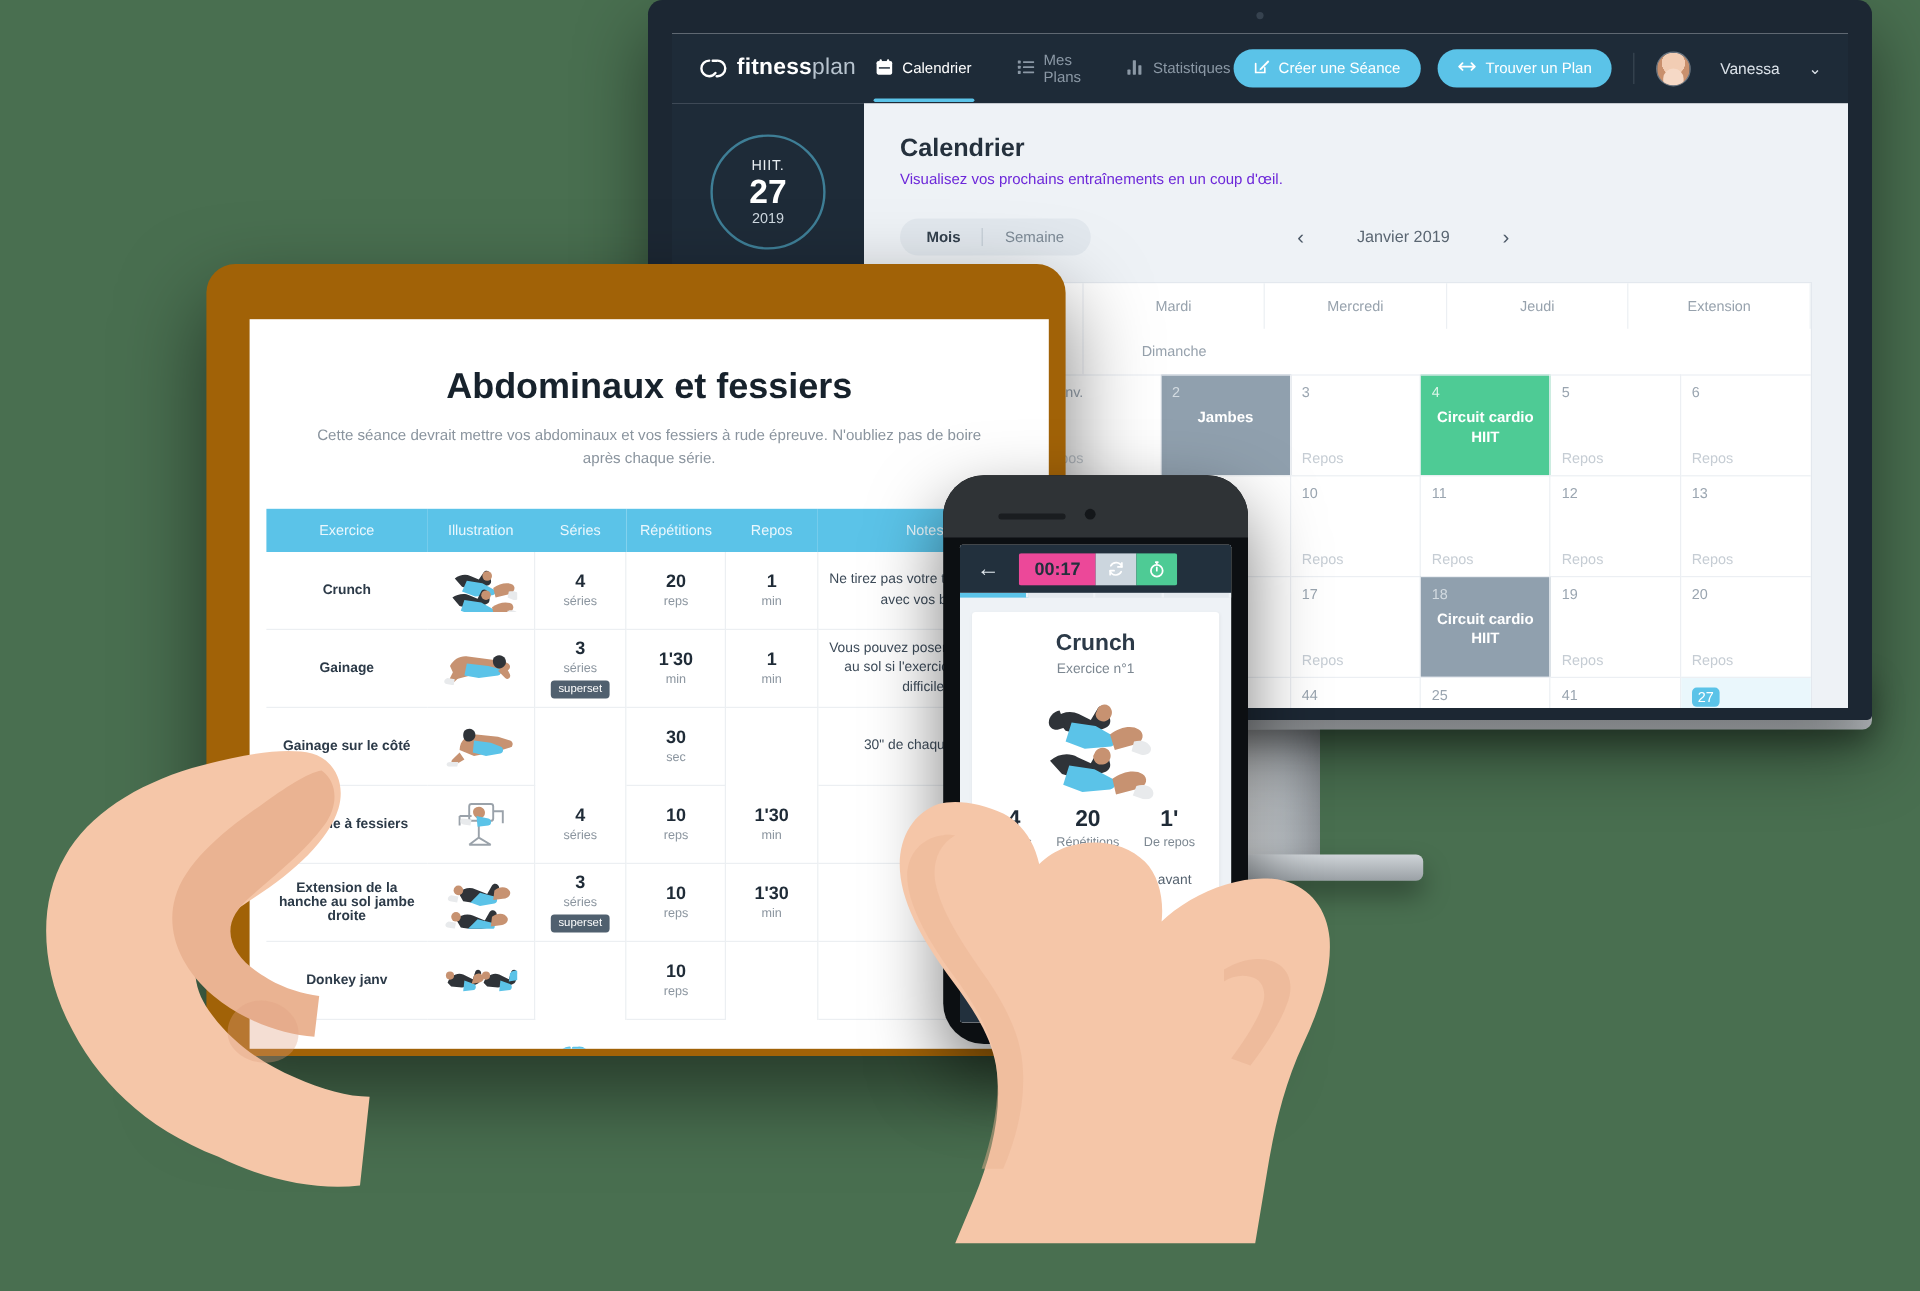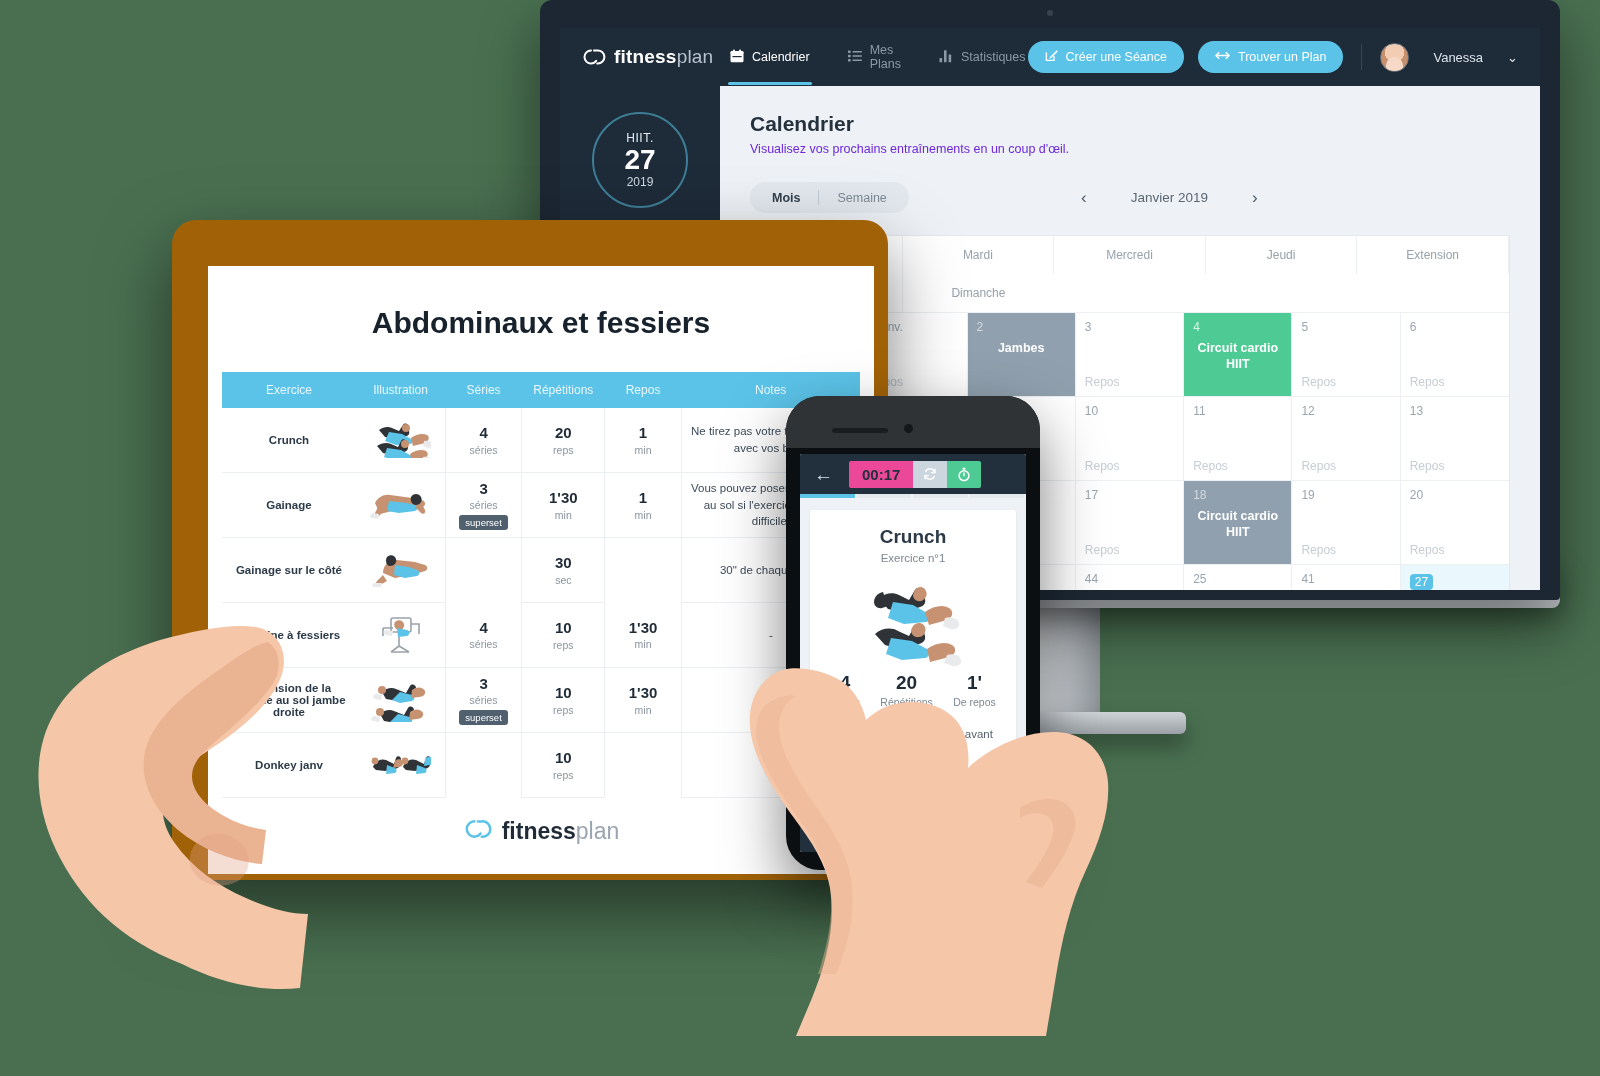--- a/index.html
+++ b/index.html
@@ -447,20 +447,21 @@
         </div>
       </div>
 
     </div>
   </div>
 
   <div class="tablet">
     <div class="tablet-screen">
       <div class="doc">
         <h1>Abdominaux et fessiers</h1>
+        <p class="docsub">Cette séance devrait mettre vos abdominaux et vos fessiers à rude épreuve. N'oubliez pas de boire après chaque série.</p>
 
         <table class="ex">
           <colgroup>
             <col style="width:21%">
               <col style="width:14%">
               <col style="width:12%">
             <col style="width:13%">
               <col style="width:12%">
               <col style="width:28%">
           </colgroup>

